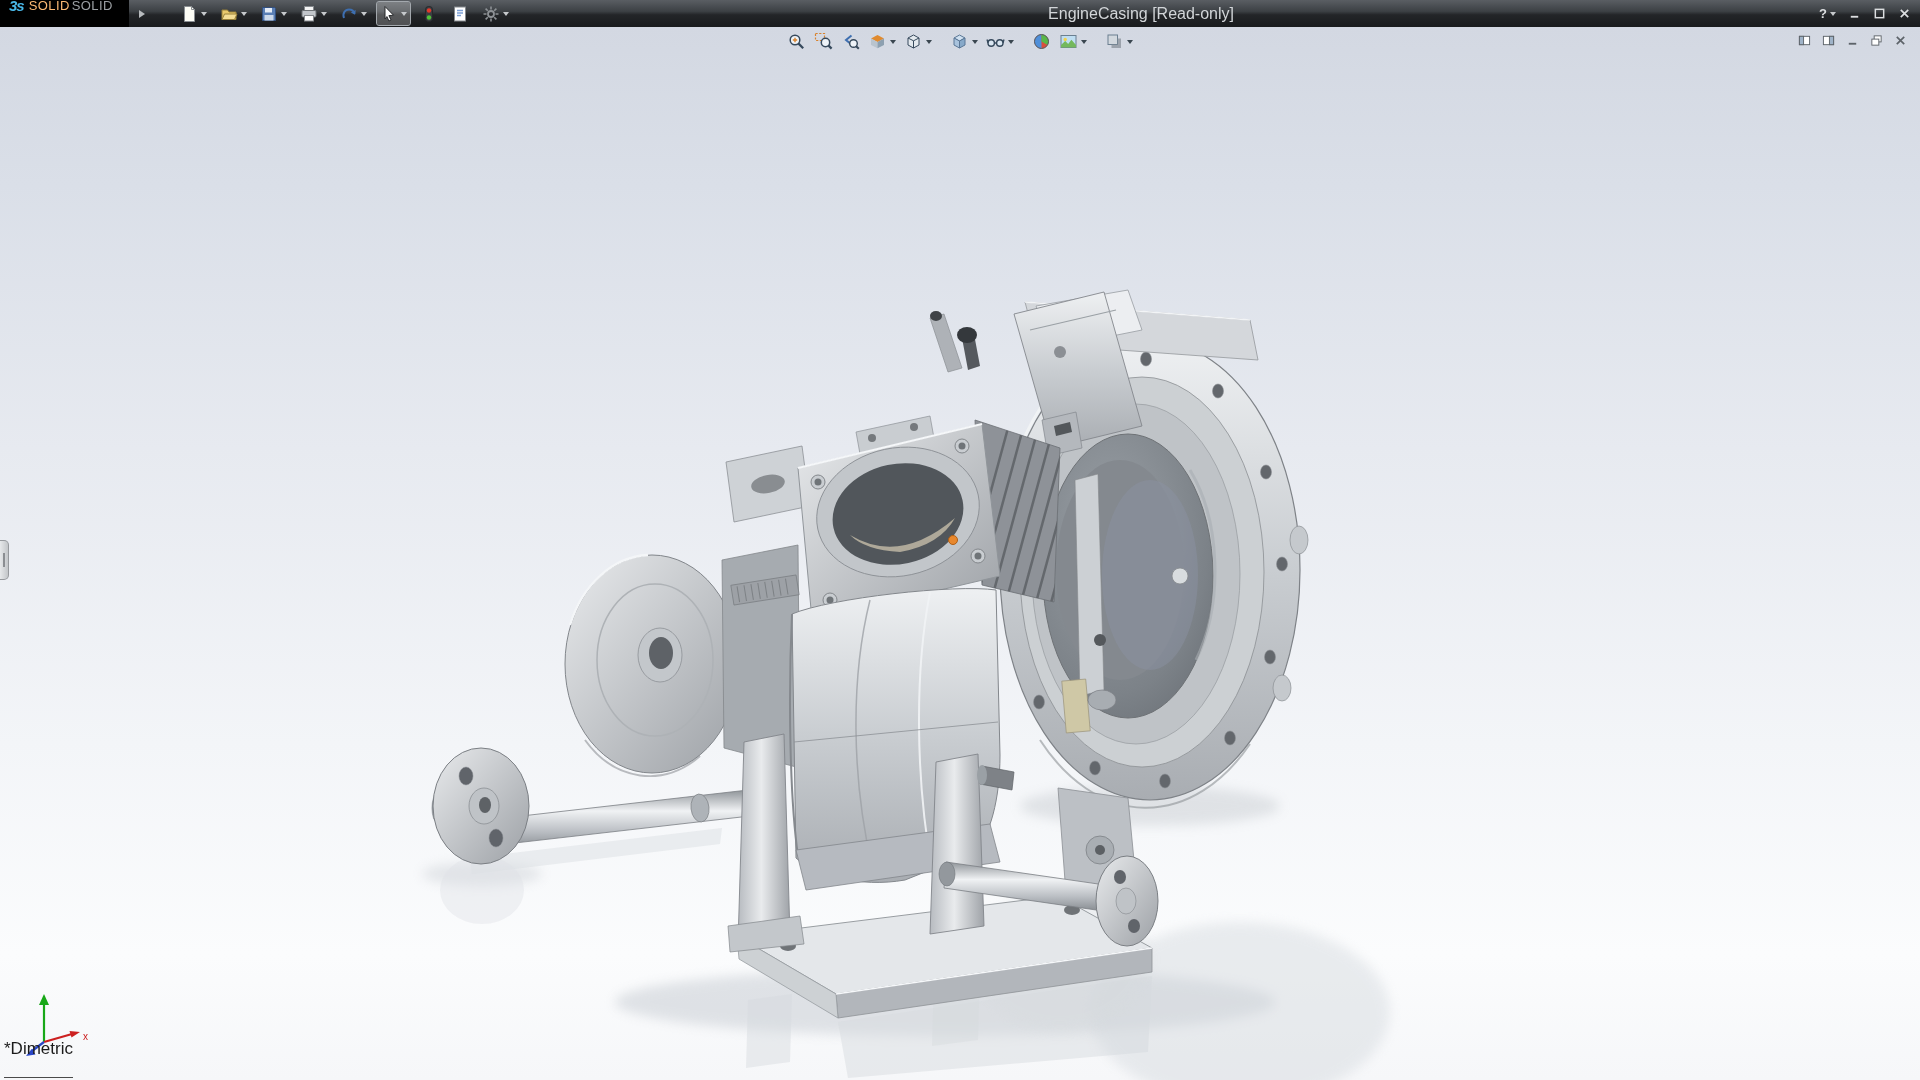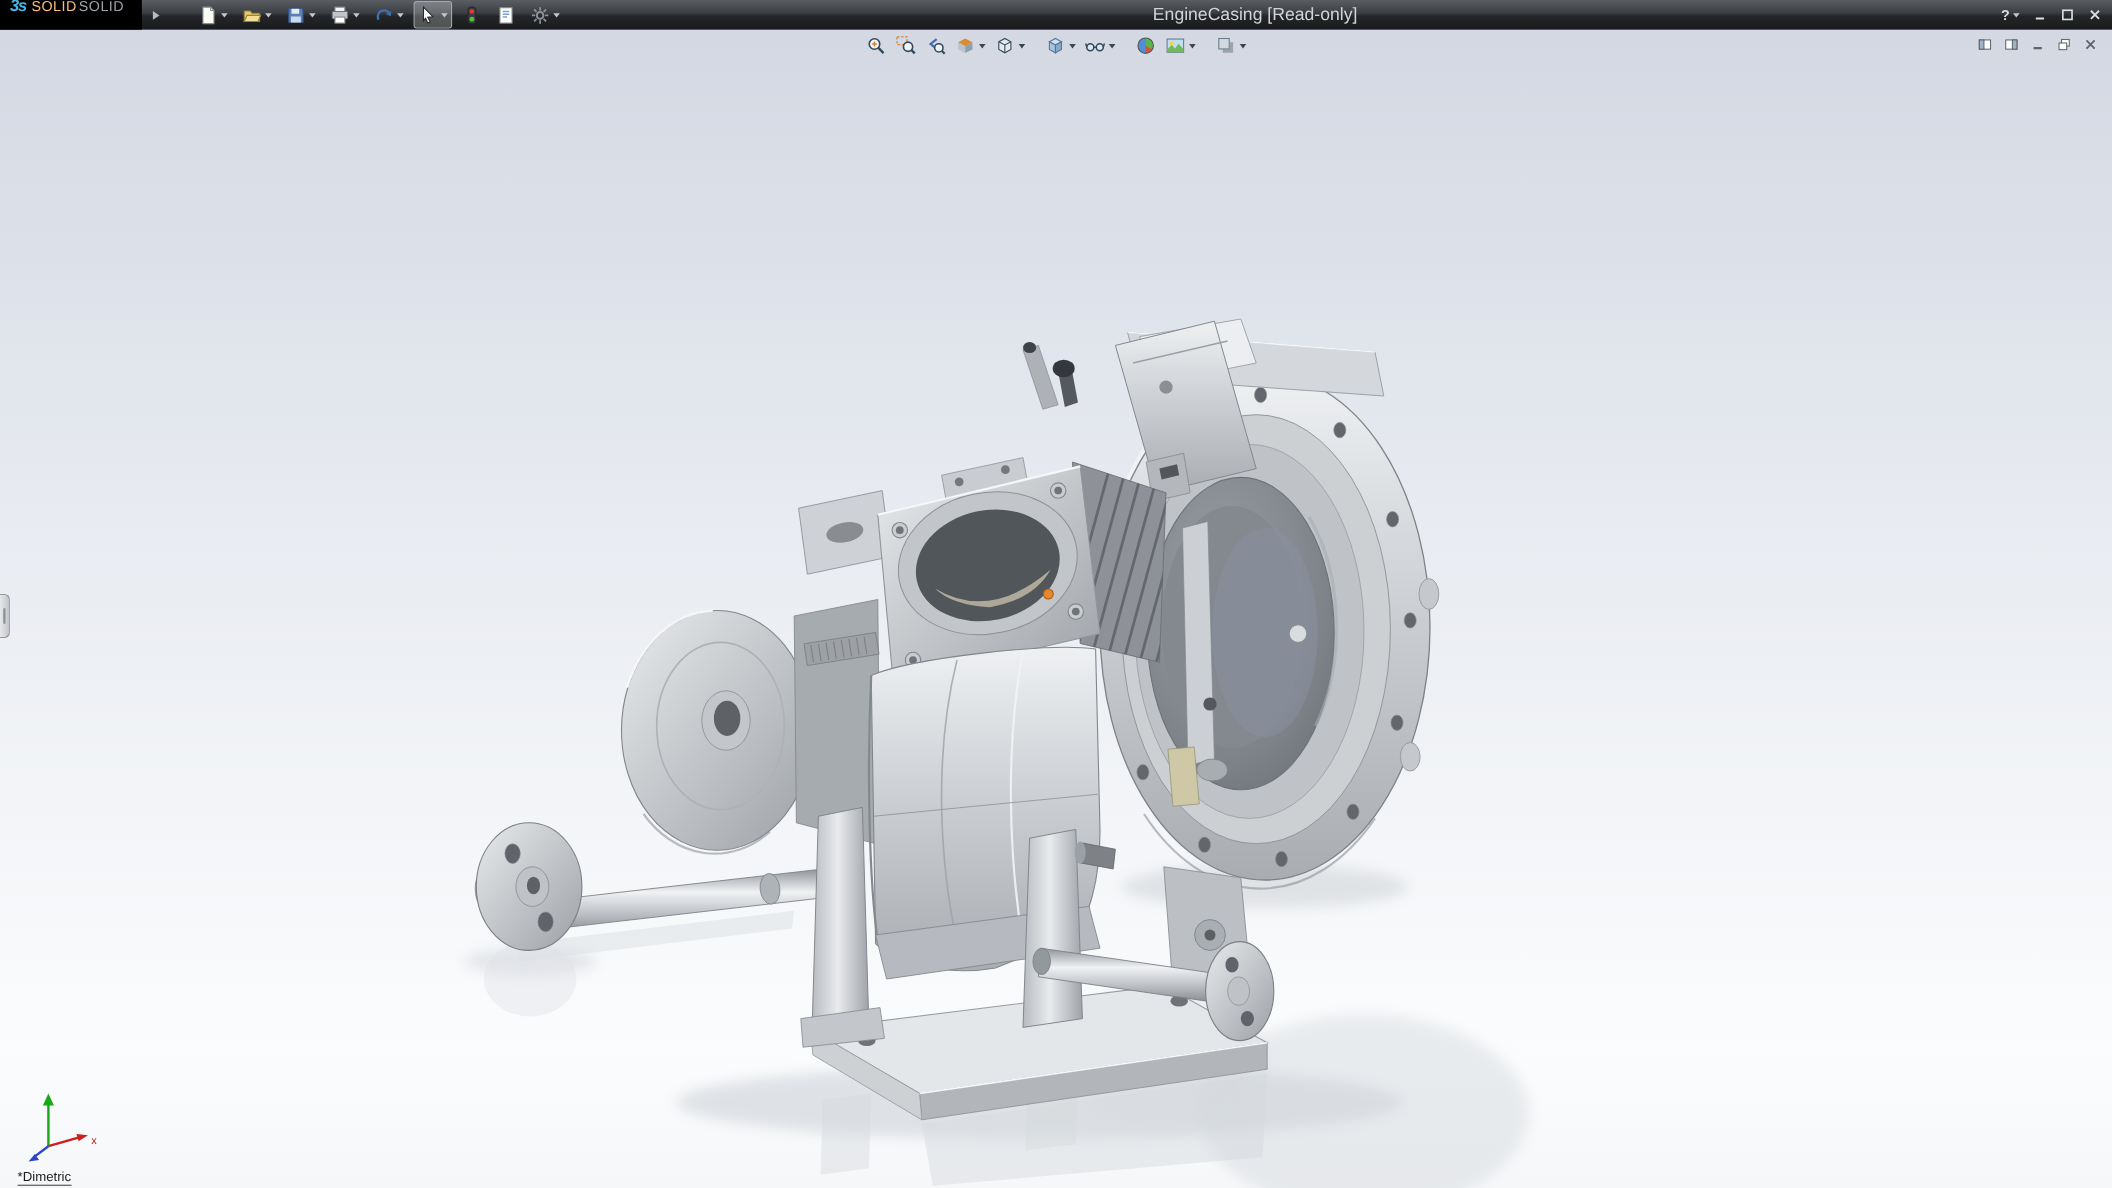--- a/index.html
+++ b/index.html
@@ -47,22 +47,22 @@
   .viewport{position:absolute;top:27px;left:0;width:1920px;height:1053px;
     background:linear-gradient(180deg,#d3d8e2 0%,#dadfe8 15%,#e7eaf0 40%,#f3f5f8 68%,#fbfcfd 88%,#f6f7f9 100%)}
   .model-svg{position:absolute;left:0;top:0;width:100%;height:100%}
 
   .side-tab{position:absolute;left:0;top:513px;width:9px;height:40px;z-index:15;
     background:linear-gradient(90deg,#e6e8ea,#c3c6c9);border:1px solid #96999d;border-left:none;border-radius:0 5px 5px 0;
     display:flex;align-items:center;justify-content:center}
   .side-tab .notch{width:2px;height:14px;background:#8b8e92}
 
   .triad{position:absolute;left:14px;bottom:16px;z-index:15}
-  .view-label{position:absolute;left:16px;bottom:2px;z-index:15;font-size:12px;color:#1b1b1b;
-    border-bottom:1px solid #4a4a4a;padding-bottom:0}
+  .view-label{position:absolute;left:4px;bottom:2px;z-index:15;font-size:17px;color:#1b1b1b;
+    border-bottom:1px solid #4a4a4a;padding-bottom:18px}
 </style>
 </head>
 <body>
 
 <div class="titlebar">
   <div class="logo">
     <span class="brand-mark">3s</span>
     <span class="brand-bold">SOLID</span>
     <span class="brand-light">SOLID</span>
   </div>

